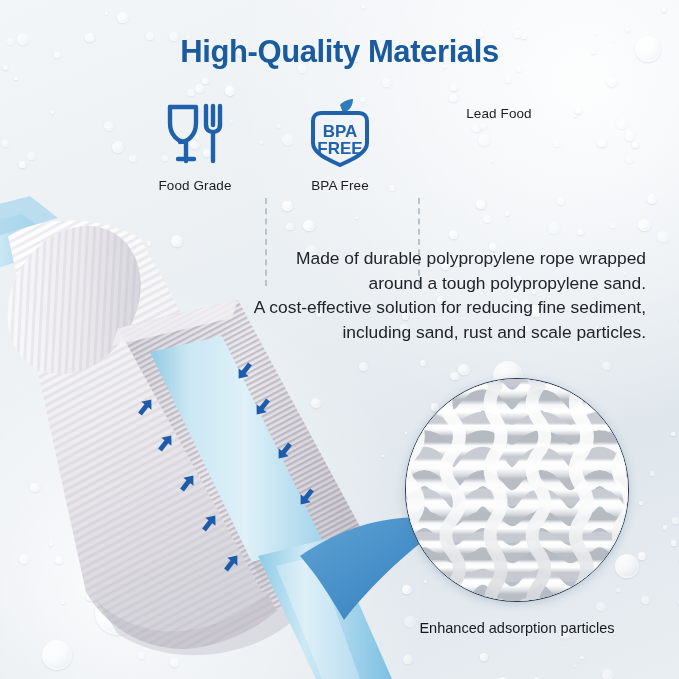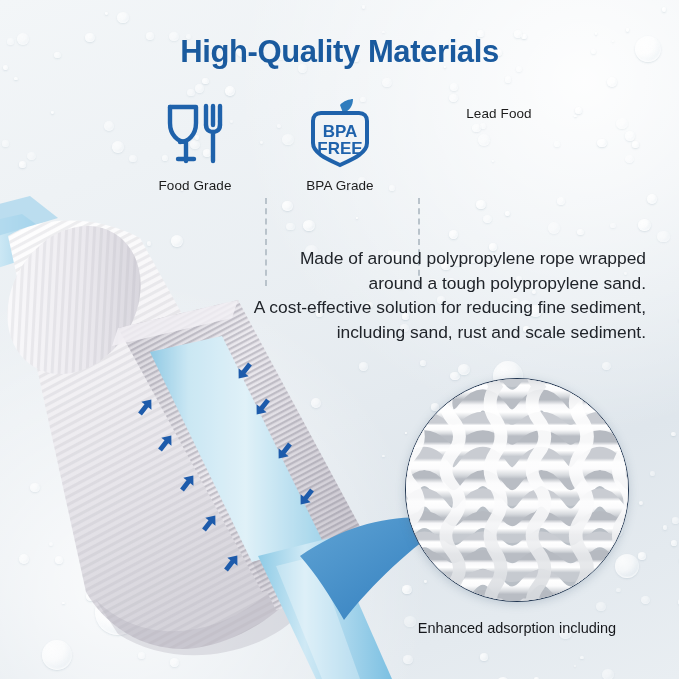--- a/index.html
+++ b/index.html
@@ -450,33 +450,33 @@
     <div class="badge b2">
       <div class="ic">
         <svg width="62" height="70" viewBox="0 0 62 70">
           <path d="M31,6 C34,2 41,0 44,0 C44,6 41,12 34,14 Z" fill="#2f7cbd"></path>
           <path d="M12,14 L50,14 C55,14 58,17 58,22 L58,44 C58,54 44,60 31,66
                    C18,60 4,54 4,44 L4,22 C4,17 7,14 12,14 Z" fill="none" stroke="#1f62ab" stroke-width="4"></path>
           <text x="31" y="38" text-anchor="middle" font-family="Liberation Sans, sans-serif" font-size="17" font-weight="bold" fill="#1f62ab">BPA</text>
           <text x="31" y="55" text-anchor="middle" font-family="Liberation Sans, sans-serif" font-size="17" font-weight="bold" fill="#1f62ab">FREE</text>
         </svg>
       </div>
-      <div class="lbl">BPA Grade</div>
+      <div class="lbl">BPA Free</div>
     </div>
 
     <div class="badge b3">
       <div class="lbl">Lead Food</div>
     </div>
 
     <div class="vdiv vd1"></div>
     <div class="vdiv vd2"></div>
   </div>
 
   <div class="para">
-    <div>Made of around polypropylene rope wrapped</div>
+    <div>Made of durable polypropylene rope wrapped</div>
     <div>around a tough polypropylene sand.</div>
     <div>A cost-effective solution for reducing fine sediment,</div>
-    <div>including sand, rust and scale sediment.</div>
+    <div>including sand, rust and scale particles.</div>
   </div>
 
-  <div class="caption">Enhanced adsorption including</div>
+  <div class="caption">Enhanced adsorption particles</div>
 
 </div>
 
 </body></html>

